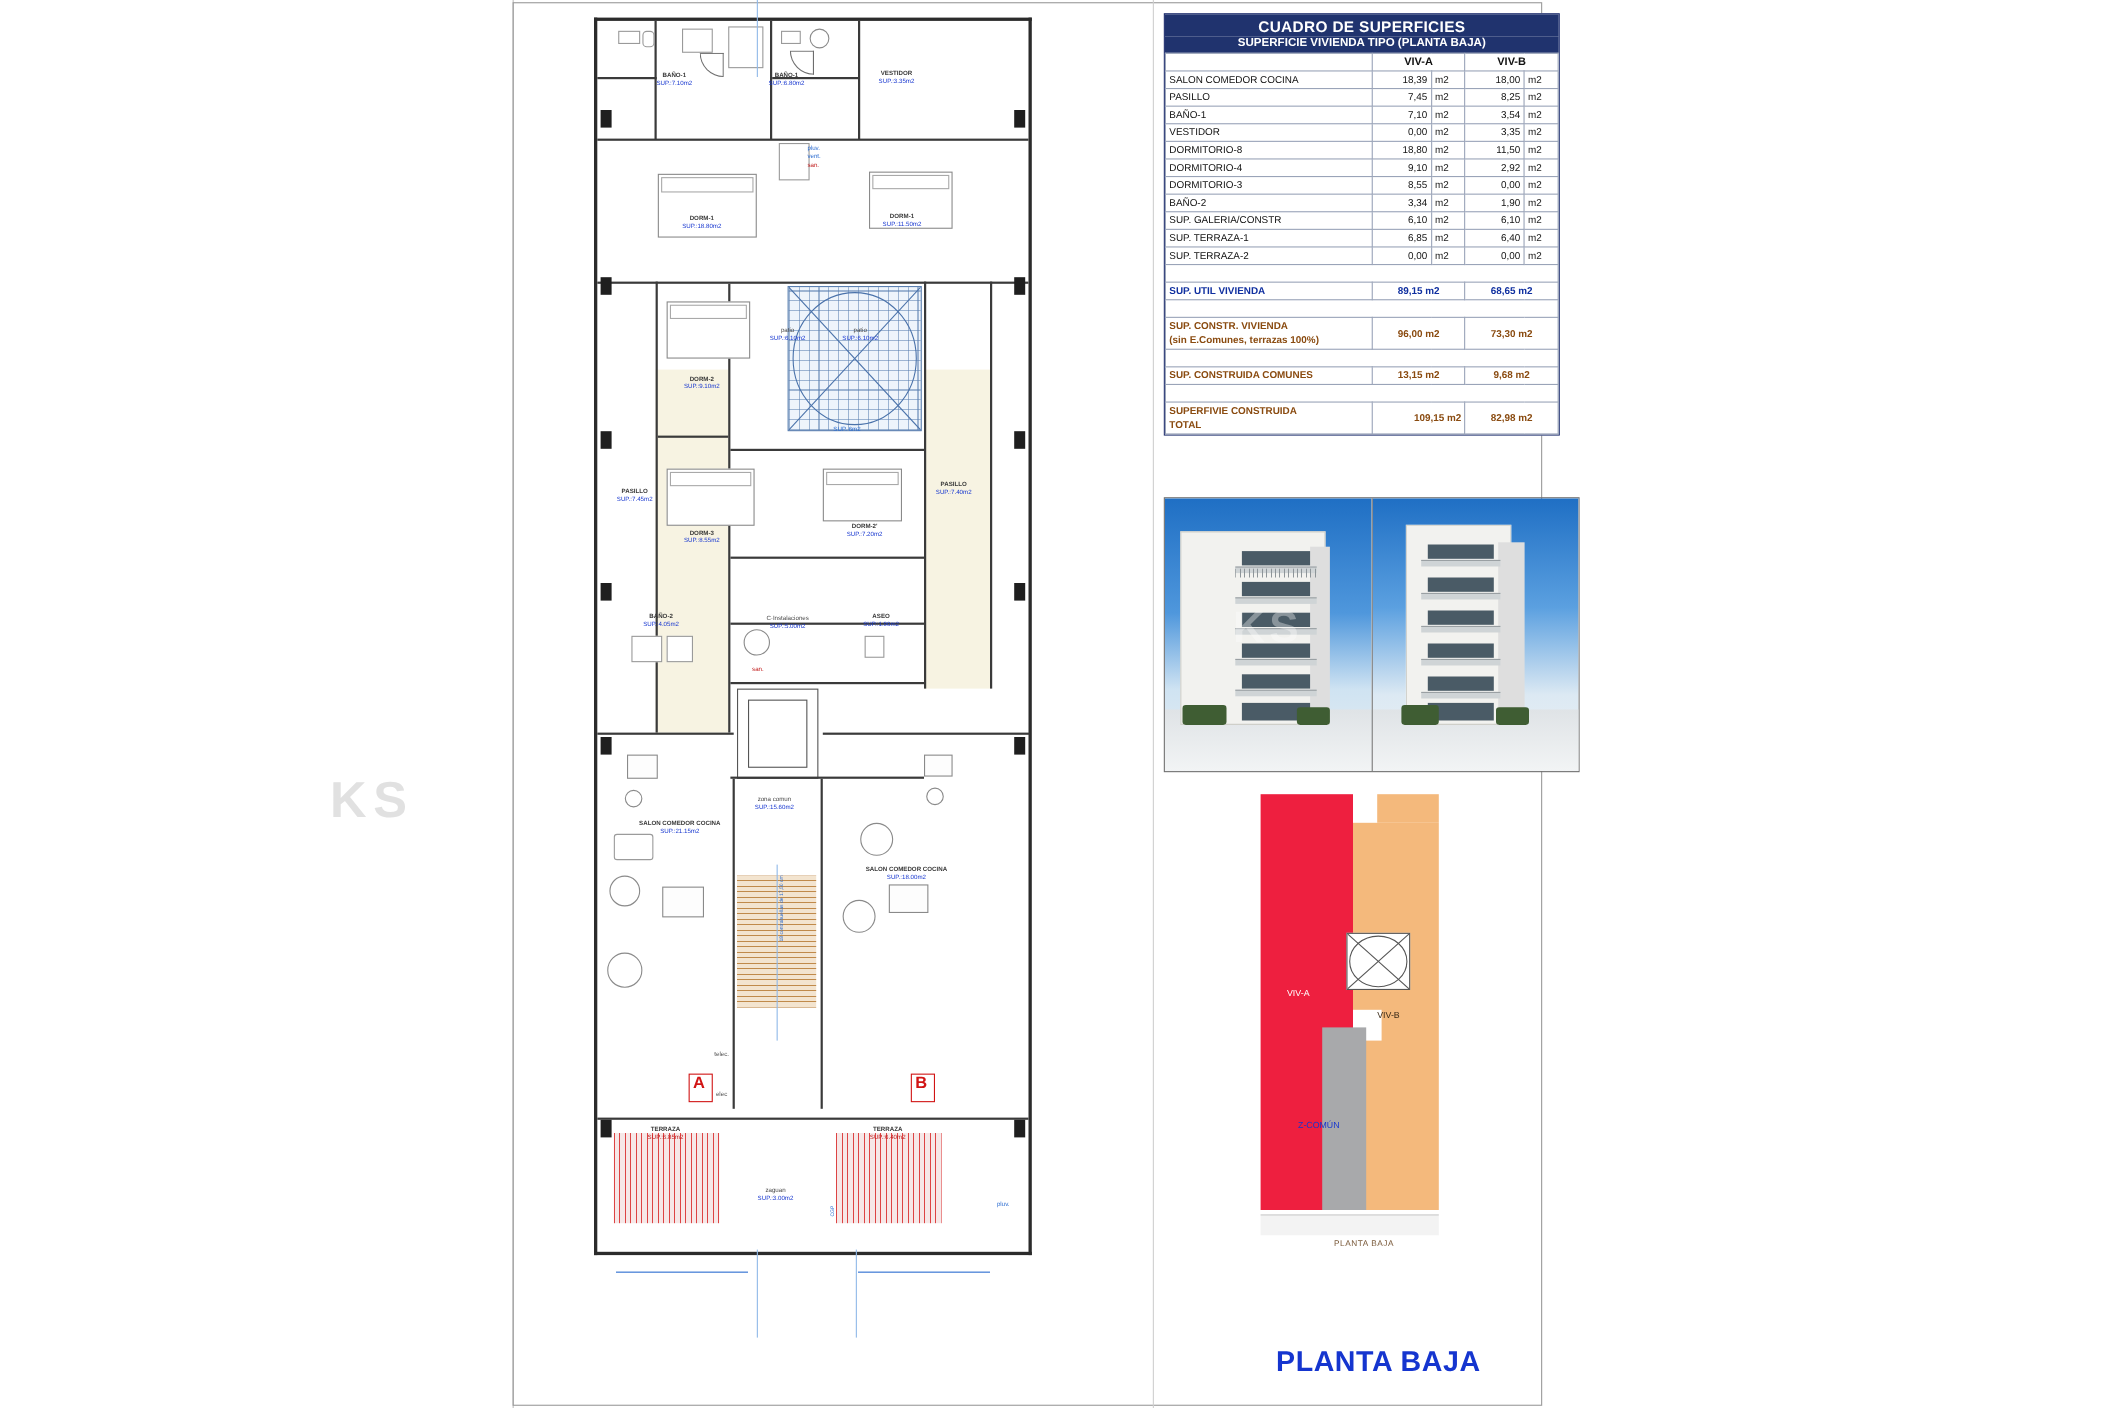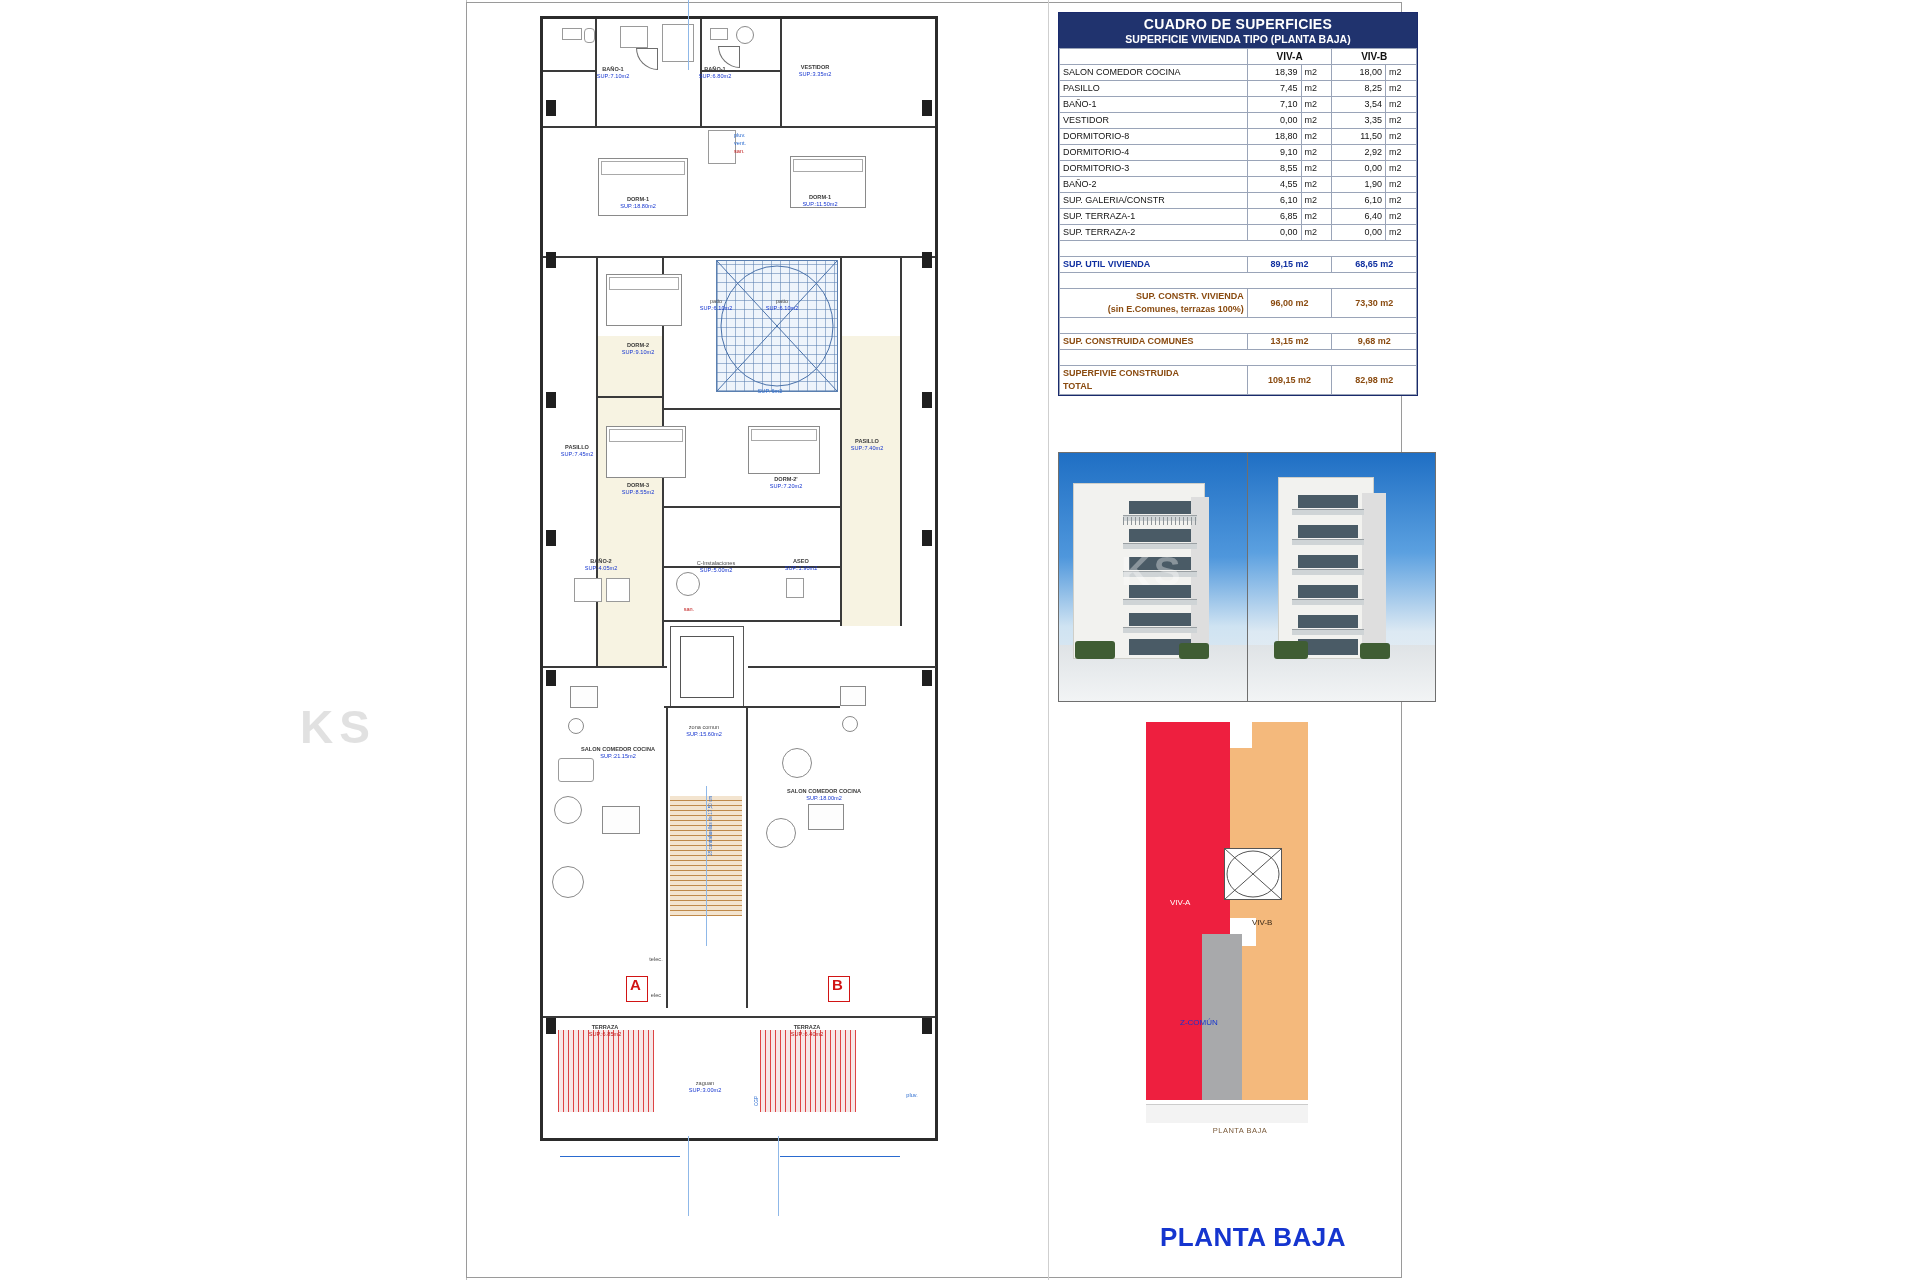--- a/index.html
+++ b/index.html
@@ -342,21 +342,21 @@
           </tr>
       <tr>
             <td class="c-name">DORMITORIO-3</td>
             <td class="c-val">8,55</td>
             <td class="c-u">m2</td>
             <td class="c-val">0,00</td>
             <td class="c-u">m2</td>
           </tr>
       <tr>
             <td class="c-name">BAÑO-2</td>
-            <td class="c-val">4,55</td>
+            <td class="c-val">3,34</td>
             <td class="c-u">m2</td>
             <td class="c-val">1,90</td>
             <td class="c-u">m2</td>
           </tr>
       <tr>
             <td class="c-name">SUP. GALERIA/CONSTR</td>
             <td class="c-val">6,10</td>
             <td class="c-u">m2</td>
             <td class="c-val">6,10</td>
             <td class="c-u">m2</td>
@@ -382,21 +382,21 @@
       <tr class="rowgrp">
         <td class="c-name blue">SUP. UTIL VIVIENDA</td>
         <td class="c-val blue" colspan="2" style="text-align:center;">89,15 m2</td>
         <td class="c-val blue" colspan="2" style="text-align:center;">68,65 m2</td>
       </tr>
 
       <tr class="spacer">
             <td colspan="5"></td>
           </tr>
       <tr class="rowgrp">
-        <td class="c-name brown nm-2l" style="height:26px;text-align:right;">
+        <td class="c-name brown nm-2l" style="height:26px;">
           <span>SUP. CONSTR. VIVIENDA</span><br>
           <span>(sin E.Comunes, terrazas 100%)</span>
         </td>
         <td class="c-val brown" colspan="2" style="text-align:center;">96,00  m2</td>
         <td class="c-val brown" colspan="2" style="text-align:center;">73,30  m2</td>
       </tr>
 
       <tr class="spacer">
             <td colspan="5"></td>
           </tr>
@@ -407,21 +407,21 @@
       </tr>
 
       <tr class="spacer">
             <td colspan="5"></td>
           </tr>
       <tr class="rowgrp">
         <td class="c-name brown nm-2l" style="height:26px;">
           <span>SUPERFIVIE CONSTRUIDA</span><br>
           <span>TOTAL</span>
         </td>
-        <td class="c-val brown" colspan="2" style="text-align:center;">109,15 m2</td>
+        <td class="c-val brown" colspan="2" style="text-align:right;">109,15 m2</td>
         <td class="c-val brown" colspan="2" style="text-align:center;">82,98 m2</td>
       </tr>
     </tbody>
       </table>
   </div>
 
   <div class="renders">
     <div class="render">
       <div class="sky"></div>
       <div class="ground"></div>

